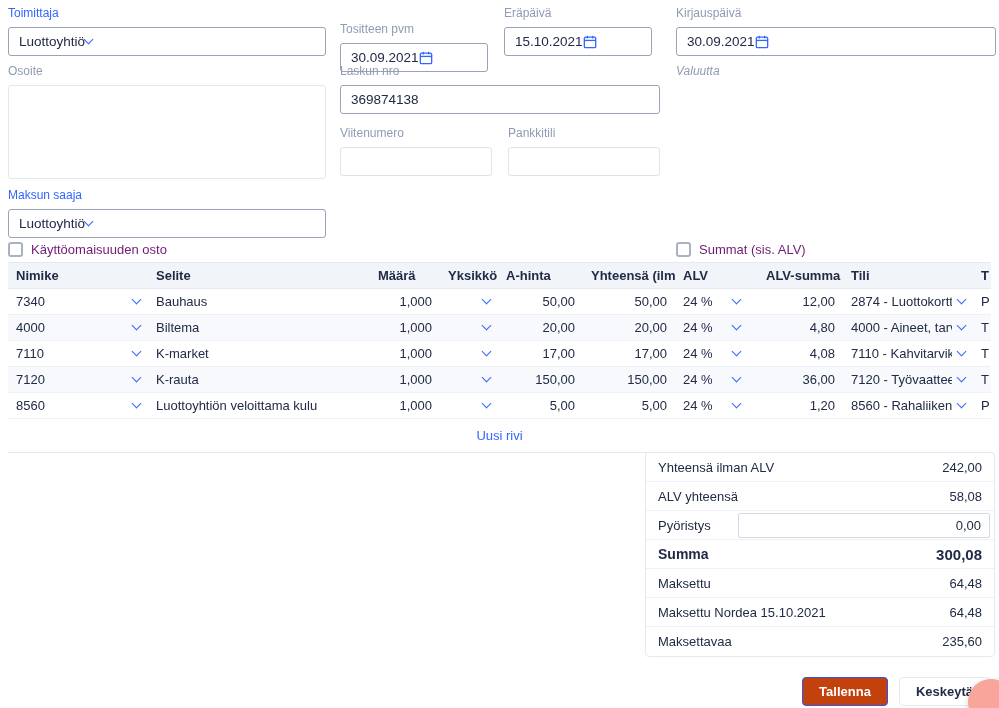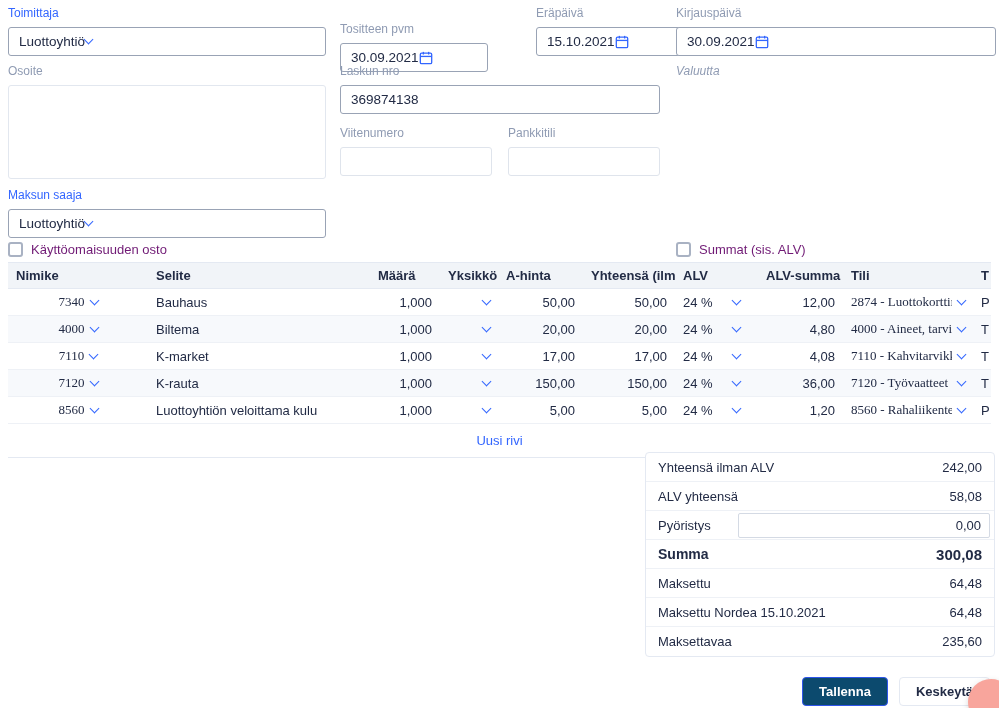--- a/index.html
+++ b/index.html
@@ -25,21 +25,21 @@
   .cb-label { font-size:13px; color:#701a75; }
 
   
   .lines { width:983px; margin:0 8px; border-collapse:collapse; table-layout:fixed; font-size:13px; }
   .lines th { background:#f1f4f8; font-weight:700; text-align:left; padding:5px 8px;
               border-top:1px solid #e4e9f2; border-bottom:1px solid #e4e9f2;
               white-space:nowrap; overflow:hidden; color:#222b45; }
   .lines td { padding:5px 8px; border-bottom:1px solid #eef1f6; white-space:nowrap; overflow:hidden; }
   .lines tbody tr:nth-child(even) { background:#f7f9fc; }
   .num { text-align:right; }
-  .cellflex { display:flex; align-items:center; justify-content:center; gap:6px;font-family:Liberation Serif, serif; }
+  .cellflex { display:flex; align-items:center; justify-content:space-between; gap:6px; }
   .cellflex .t-text { overflow:hidden; flex:1; }
   .cell-alv { display:flex; align-items:center; gap:20px; }
   .cell-unit { display:flex; justify-content:flex-end; }
   .new-row { width:983px; margin:0 8px; text-align:center; padding:7px 0 8px;
              border-bottom:1px solid #e4e9f2; }
   .new-row a { color:#3366ff; font-size:13px; text-decoration:none; cursor:pointer; }
 
   
   .summary { position:absolute; left:645px; top:452px; width:350px; background:#fff;
              border:1px solid #e4e9f2; border-radius:4px; font-size:13px; }
@@ -50,21 +50,21 @@
   .srow.rounding { padding-right:4px; }
   .round-box { width:252px; height:25px; border:1px solid #d4dae4; border-radius:2px;
                display:flex; align-items:center; justify-content:flex-end; padding:0 8px; }
   .srow.total .s-lab { font-weight:700; font-size:14px; }
   .srow.total .s-val { font-weight:700; font-size:15px; }
 
   
   .footer { position:absolute; right:9px; bottom:2px; display:flex; gap:11px; }
   .btn { height:29px; padding:0 16px; border-radius:4px; font-size:13px; font-weight:600;
          font-family:"Liberation Sans", sans-serif; cursor:pointer; }
-  .btn.primary { background:#0c4a6e; color:#fff; border:1px solid #2f55eb; }
+  .btn.primary { background:#c2410c; color:#fff; border:1px solid #2f55eb; }
   .btn.secondary { background:#fff; color:#222b45; border:1px solid #e4e9f2; }
   .fab { position:absolute; right:-15px; bottom:-17px; width:46px; height:46px;
          border-radius:50%; background:#f8a59c; box-shadow:0 2px 6px rgba(0,0,0,.15); cursor:pointer; }
 </style>
 </head>
 <body>
 
 <div class="page">
 
   <div class="form-top">
@@ -83,21 +83,21 @@
         <span>30.09.2021</span>
         <svg class="cal-icon" width="14" height="14" viewBox="0 0 16 16" fill="none" stroke="#3366ff" stroke-width="1.5">
             <rect x="1.5" y="2.5" width="13" height="12" rx="1.5"></rect>
             <line x1="1.5" y1="6.2" x2="14.5" y2="6.2"></line>
             <line x1="5" y1="1" x2="5" y2="4"></line>
             <line x1="11" y1="1" x2="11" y2="4"></line>
           </svg>
       </div>
     </div>
 
-    <div class="field" style="left:536px; top:6px; width:148px;">
+    <div class="field" style="left:504px; top:6px; width:148px;">
       <label class="lbl">Eräpäivä</label>
       <div class="control">
         <span>15.10.2021</span>
         <svg class="cal-icon" width="14" height="14" viewBox="0 0 16 16" fill="none" stroke="#3366ff" stroke-width="1.5">
             <rect x="1.5" y="2.5" width="13" height="12" rx="1.5"></rect>
             <line x1="1.5" y1="6.2" x2="14.5" y2="6.2"></line>
             <line x1="5" y1="1" x2="5" y2="4"></line>
             <line x1="11" y1="1" x2="11" y2="4"></line>
           </svg>
       </div>

